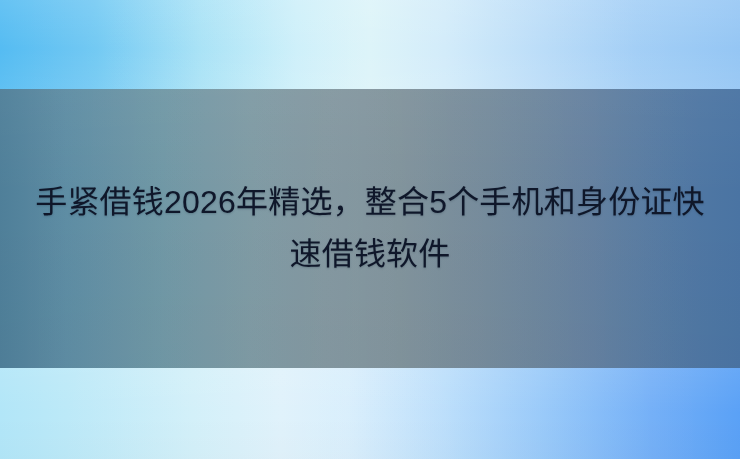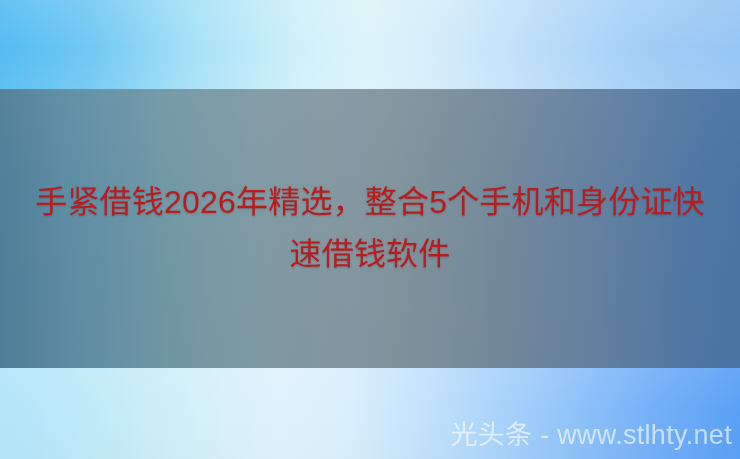--- a/index.html
+++ b/index.html
@@ -116,21 +116,21 @@
     justify-content: center;
     pointer-events: none;
   }
 
   .title {
     width: 712px;
     margin: 12px;
     padding: 0 14px;
     box-sizing: border-box;
     text-align: center;
-    color: #b91c1c;
+    color: #0f172a;
     font-size: 32px;
     line-height: 52px;
     font-weight: 400;
     letter-spacing: 0.2px;
     text-shadow: 0 1px 2px rgba(40,60,75,0.28);
     transform: translateY(-2px);
   }
 
   
   .watermark {
@@ -154,15 +154,14 @@
 
   <div class="band-top"></div>
   <div class="band-mid"></div>
   <div class="band-bot"></div>
   <div class="sheen"></div>
 
   <div class="title-wrap">
     <h1 class="title"><span>手紧借钱2026年精选，整合5个手机和</span><span>身份证快速借钱软件</span></h1>
   </div>
 
-  <div class="watermark">光头条 - www.stlhty.net</div>
 
 </div>
 
 </body></html>

